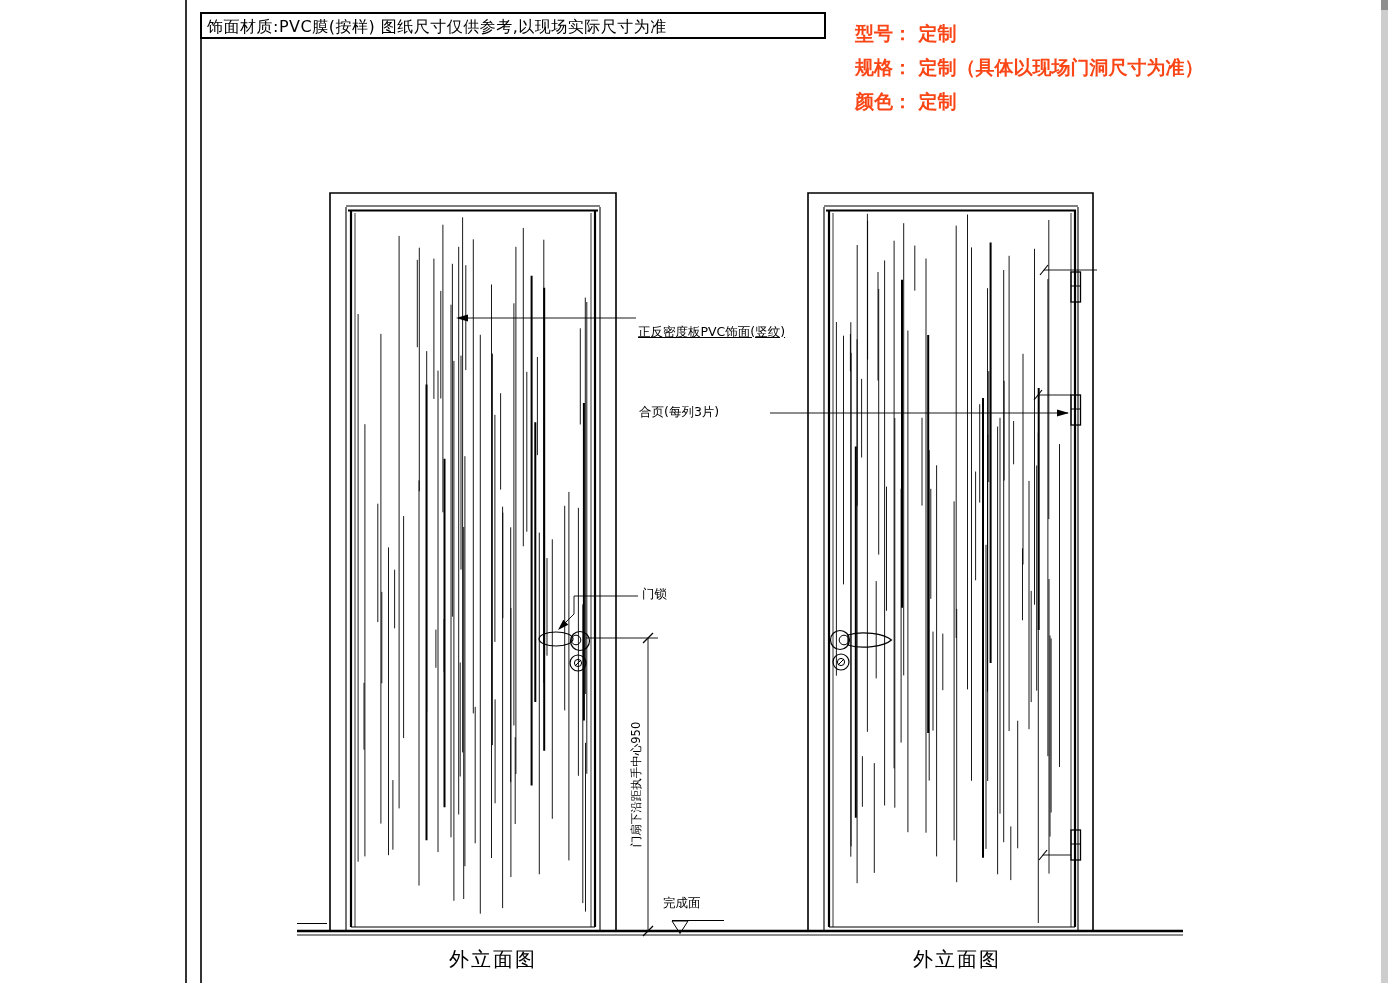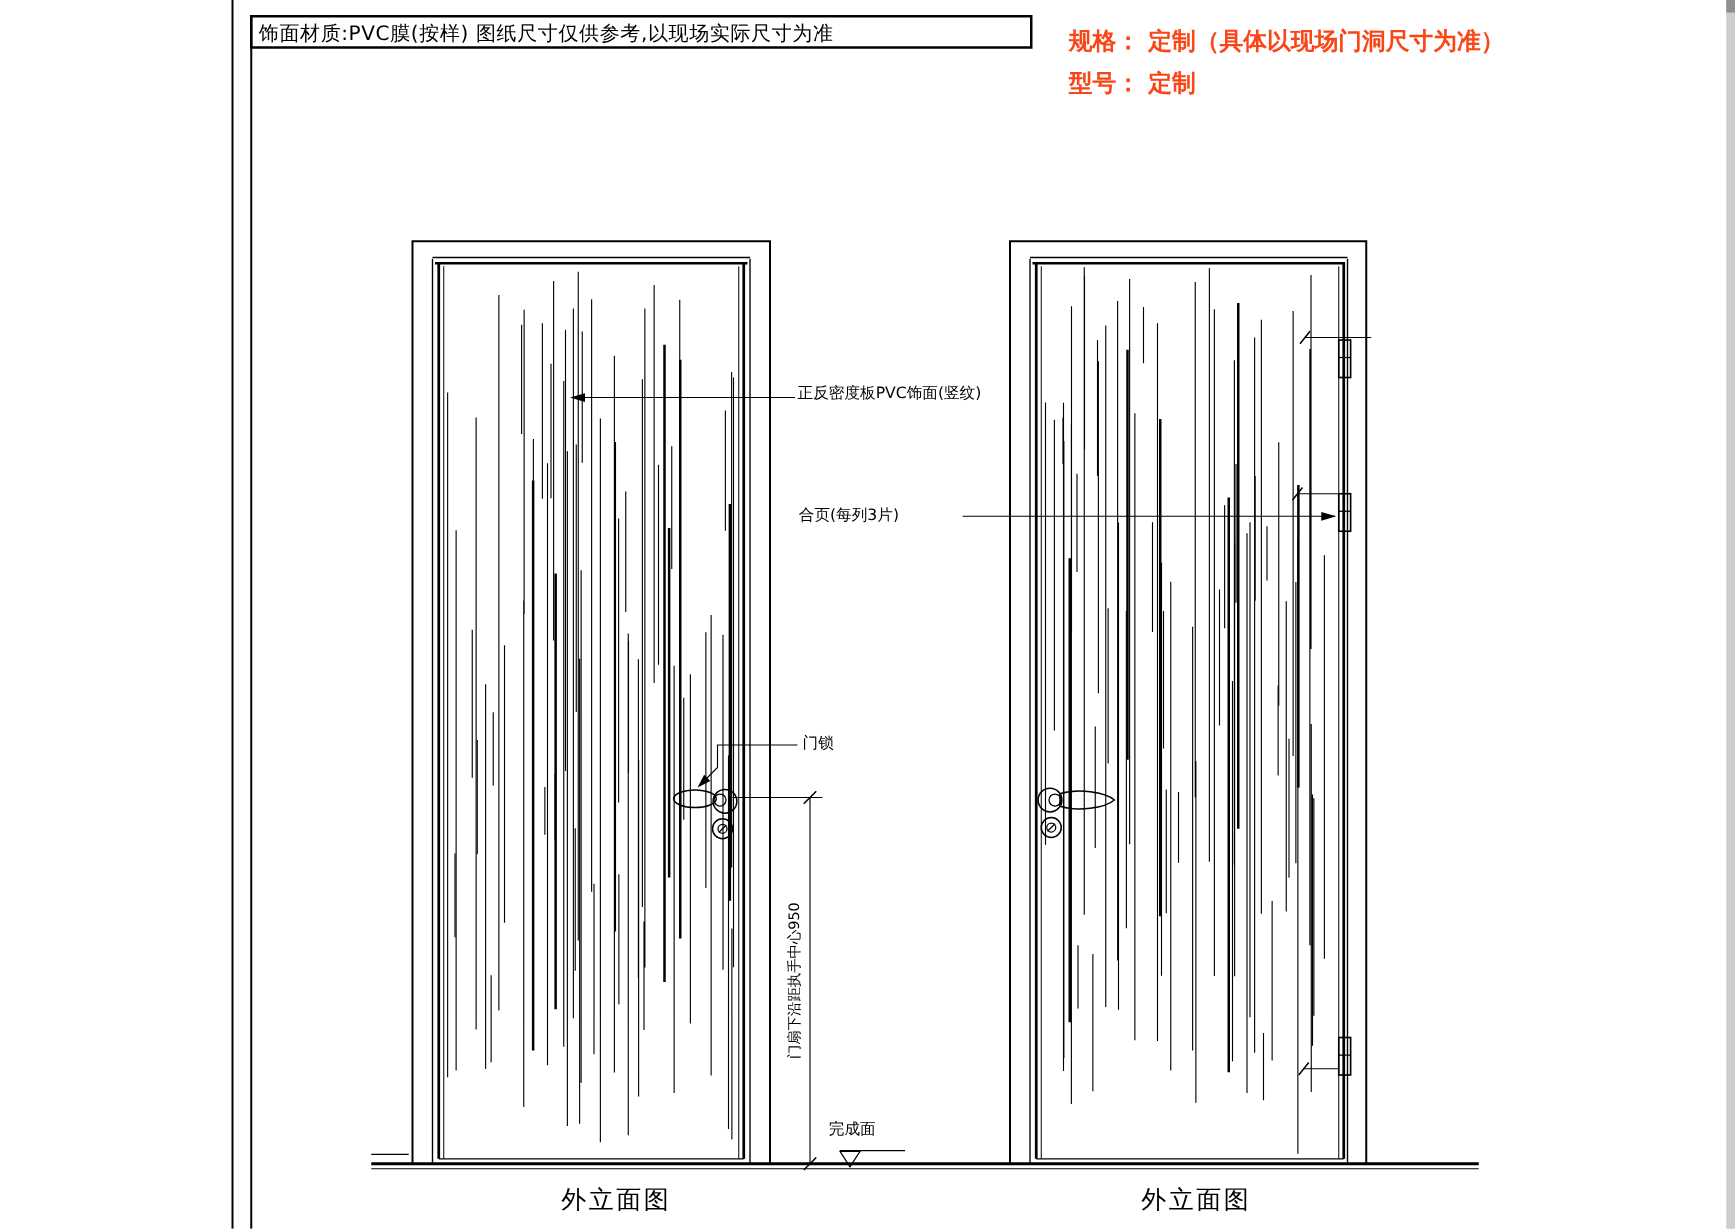--- a/index.html
+++ b/index.html
@@ -6,21 +6,21 @@
   body{width:1388px;height:983px;position:relative;overflow:hidden;
        font-family:"DejaVu Sans",sans-serif;color:#000;}
   .canvas{position:absolute;inset:0;}
   svg{position:absolute;left:0;top:0;}
   svg line, svg path, svg rect, svg circle, svg ellipse, svg polyline{stroke:#000;fill:none;}
   .txt{position:absolute;white-space:nowrap;color:#000;}
   .title-note{left:207px;top:17px;font-size:16px;letter-spacing:0.5px;}
   .specs{position:absolute;left:855px;top:16px;font-size:19px;font-weight:bold;}
   .spec-line{height:34px;line-height:34px;}
   .note{font-size:12.5px;}
-  .note-pvc{left:638px;top:306px;}
+  .note-pvc{left:638px;top:324px;text-decoration:underline;}
   .note-hinge{left:639px;top:404px;}
   .note-lock{left:642px;top:586px;}
   .note-finish{left:663px;top:895px;}
   .dim-vert{left:561px;top:777px;width:150px;text-align:center;font-size:11.5px;
             transform:rotate(-90deg);transform-origin:center center;}
   .elev-label{font-size:20px;letter-spacing:2px;top:946px;}
   .label-ext{left:449px;}
   .label-int{left:913px;}
   .scrollbar-track{position:absolute;right:0;top:0;width:7px;height:983px;background:#cdcdcd;}
   .scrollbar-thumb{position:absolute;right:0;top:0;width:7px;height:10px;background:#8f8f8f;}
@@ -134,22 +134,23 @@
 
     <g>
       <line x1="672" y1="920.5" x2="724" y2="920.5" stroke-width="1"></line>
       <path d="M672,921 L688,921 L680,933.5 Z" stroke-width="1"></path>
     </g>
   </svg>
 
   <div class="txt title-note">饰面材质:PVC膜(按样)  图纸尺寸仅供参考,以现场实际尺寸为准</div>
 
   <div class="specs" style="color: rgb(250, 70, 22);">
+    <div class="spec-line">型号： 定制</div>
     <div class="spec-line">规格： 定制（具体以现场门洞尺寸为准）</div>
-    <div class="spec-line">型号： 定制</div>
+    <div class="spec-line">颜色： 定制</div>
   </div>
 
   <div class="txt note note-pvc">正反密度板PVC饰面(竖纹)</div>
   <div class="txt note note-hinge">合页(每列3片)</div>
   <div class="txt note note-lock">门锁</div>
   <div class="txt dim-vert">门扇下沿距执手中心950</div>
   <div class="txt note note-finish">完成面</div>
   <div class="txt elev-label label-ext">外立面图</div>
   <div class="txt elev-label label-int">外立面图</div>
 

